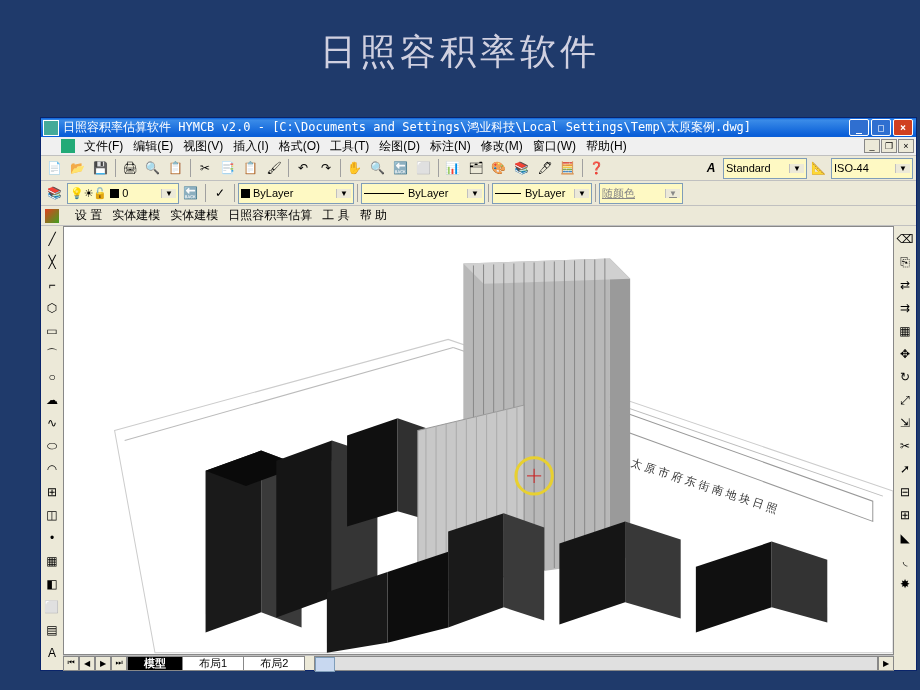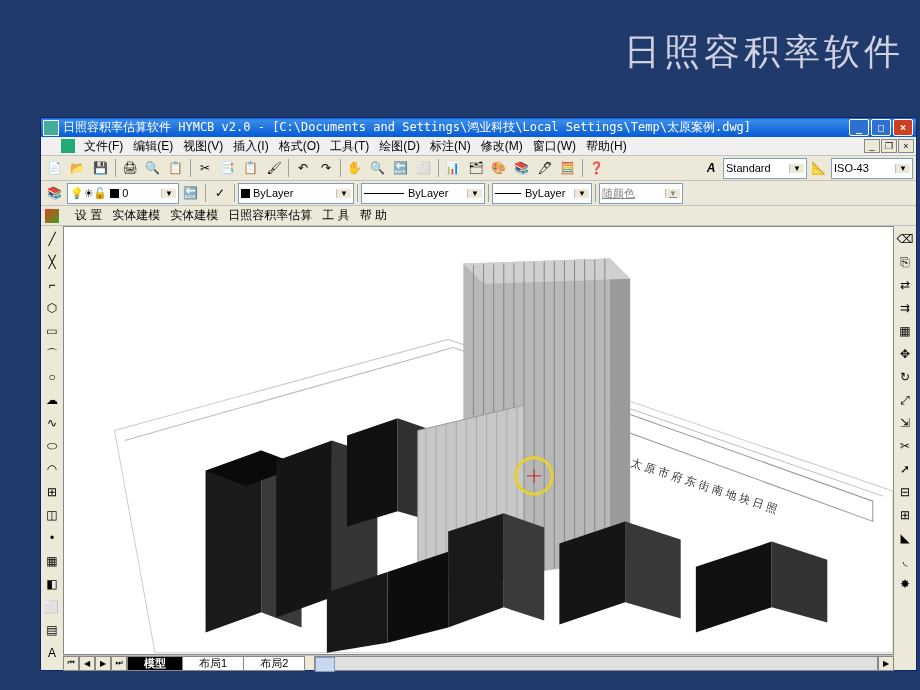--- a/index.html
+++ b/index.html
@@ -7,21 +7,21 @@
   padding: 0;
   background: #1f3a6b;
   font-family: "SimSun", "Microsoft YaHei", sans-serif;
   width: 920px;
   height: 690px;
   overflow: hidden;
 }
 .slide-title {
   color: #d0d0e0;
   font-size: 36px;
-  text-align: right;
+  text-align: center;
   padding: 28px 16px 18px;
   font-family: "SimSun", serif;
   letter-spacing: 4px;
 }
 .app-window {
   position: absolute;
   left: 40px;
   top: 117px;
   width: 875px;
   height: 552px;
@@ -128,21 +128,21 @@
 }
 .sep {
   width: 1px;
   height: 18px;
   background: #a0a0a0;
   margin: 0 2px;
 }
 .combo {
   height: 19px;
   border: 1px solid #7f9db9;
-  background: #ffffff;
+  background: #fef9c3;
   display: flex;
   align-items: center;
   font-size: 11px;
   padding: 0 2px;
 }
 .combo .arrow {
   width: 14px;
   text-align: center;
   background: #ece9d8;
   border-left: 1px solid #c0c0c0;
@@ -327,21 +327,21 @@
     <div class="sep"></div>
     <div class="tool-btn">❓</div>
     <div style="flex:1"></div>
     <div class="tool-btn" style="font-weight:bold;font-style:italic">A</div>
     <div class="combo std">
         <span>Standard</span>
         <span class="arrow">▼</span>
       </div>
     <div class="tool-btn">📐</div>
     <div class="combo iso">
-        <span>ISO-43</span>
+        <span>ISO-44</span>
         <span class="arrow">▼</span>
       </div>
   </div>
 
   <div class="toolbar">
     <div class="tool-btn">📚</div>
     <div class="combo layer">
       <span>💡</span>
       <span>☀</span>
       <span>🔓</span>

